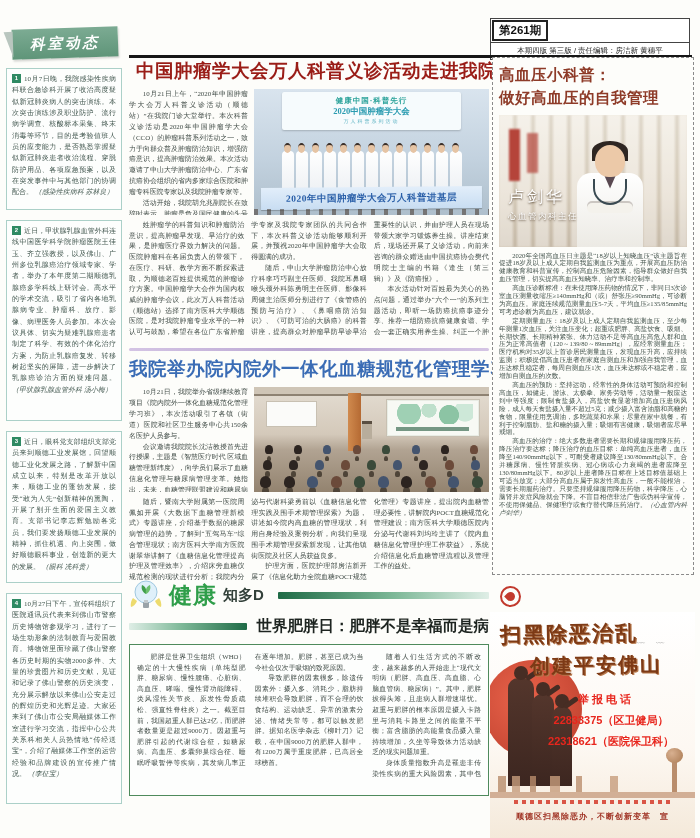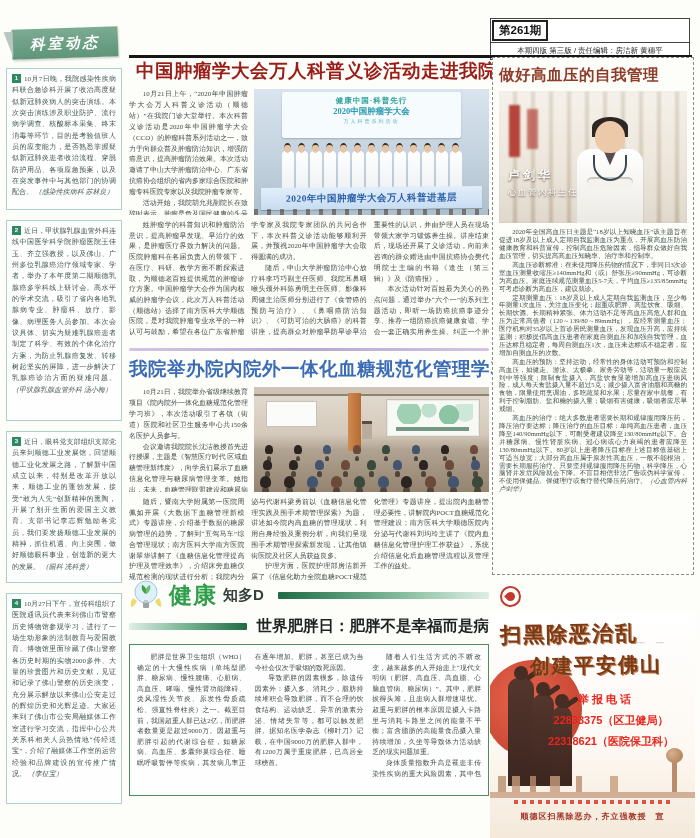--- a/index.html
+++ b/index.html
@@ -47,21 +47,21 @@
   .intro-col p, .art-body p, #hyp-text p, #health-text p { text-indent:2em; text-align:justify; }
   .art-body { margin-top:5px; column-count:3; column-gap:7px; font-size:6.9px; line-height:1.55; overflow:hidden; }
   #a1-body { height:122px; } #a2-body { height:87px; }
   #article-divider { height:3px; margin:6px 0 5px 0; background:linear-gradient(90deg,#d4c4e4,#b9a6d2,#d4c4e4); border-radius:2px; }
   .headline2 { color:#3a6cb5; font-size:18.5px; font-weight:bold; text-align:center; letter-spacing:.5px; white-space:nowrap; }
   #a1-intro { height:126px; } #a2-intro { height:105px; }
 
   
   #photo1 { flex:1; height:126px; position:relative; overflow:hidden;
     background:linear-gradient(180deg,#d9e4ee 0%,#c3d2df 55%,#aebfcc 100%); }
-  #p1-backdrop { position:absolute; left:12%; right:12%; top:3px; height:46px; background:#f6fbfd;
+  #p1-backdrop { position:absolute; left:12%; right:12%; top:3px; height:38px; background:#f6fbfd;
     border-radius:2px; text-align:center; padding-top:4px; box-shadow:0 1px 2px rgba(0,0,0,.2); }
   #p1-bd1 { color:#2ca39b; font-size:7.5px; font-weight:bold; letter-spacing:1px; }
   #p1-bd2 { color:#2a9bb0; font-size:8.5px; font-weight:bold; }
   #p1-bd3 { color:#5fb4c4; font-size:5px; letter-spacing:2px; }
   #p1-docs { position:absolute; left:0; right:0; bottom:24px; display:flex; justify-content:center; gap:2px; }
   #p1-docs .doc { width:12px; height:40px; background:linear-gradient(180deg,#ffffff,#eef1f4); border-radius:4px 4px 0 0; position:relative; }
   #p1-docs .doc::before { content:''; position:absolute; top:-8px; left:2.5px; width:7px; height:8px; border-radius:50%;
     background:#e6c4a4; border-top:2.5px solid #3a2e28; }
   #p1-banner { position:absolute; left:3%; right:3%; bottom:6px; height:22px; background:linear-gradient(180deg,#e2eefa,#c8ddf2);
     display:flex; align-items:center; justify-content:center; transform:rotate(-.5deg);
@@ -120,21 +120,21 @@
   #p3-coat::before { content:''; position:absolute; left:26px; top:0; width:14px; height:16px; background:#5a4a52;
     clip-path:polygon(0 0,100% 0,50% 100%); }
   #p3-coat::after { content:''; position:absolute; left:10px; top:30px; width:46px; height:10px;
     background:#f4f2ec; border-radius:6px; box-shadow:0 -2px 0 rgba(120,110,100,.35); }
   #p3-head { position:absolute; left:24px; top:2px; width:30px; height:32px; border-radius:50% 50% 46% 46%;
     background:#ecc9a8; }
   #p3-hair { position:absolute; left:21px; top:-2px; width:36px; height:20px; border-radius:50% 50% 0 0; background:#2e2622; }
   #p3-steth { position:absolute; left:22px; top:36px; width:34px; height:26px; border:2.5px solid #3a4a52;
     border-top:none; border-radius:0 0 17px 17px; }
   #p3-caption { position:absolute; left:9px; bottom:24px; color:#fff; text-shadow:0 1px 2px rgba(60,40,20,.8); }
-  #p3-name { font-size:12px; font-weight:bold; letter-spacing:3px; }
+  #p3-name { font-size:16px; font-weight:normal; letter-spacing:3px; }
   #p3-role { font-size:8.5px; letter-spacing:1.5px; margin-top:3px; }
   #hyp-text { margin-top:5px; font-size:6.6px; line-height:1.2; color:#42524b; }
   #hyp-text p { margin-bottom:1px; }
   #hyp-sig { font-style:italic; }
 
   
   #seal { position:absolute; left:500px; top:586px; width:21px; height:21px; border-radius:50%;
     border:2px solid #c23a2e; display:flex; align-items:center; justify-content:center; }
   #seal::before { content:''; width:9px; height:9px; border-radius:50% 50% 50% 0; background:#c23a2e; transform:rotate(45deg); }
   #promo { position:absolute; left:490px; top:612px; width:205px; height:226px; overflow:hidden;
@@ -325,20 +325,21 @@
       <p>导致肥胖的因素很多，除遗传因素外：摄入多、消耗少，脂肪持续堆积会导致肥胖，而不合理的饮食结构、运动缺乏、异常的激素分泌、情绪失常等，都可以触发肥胖。据知名医学杂志《柳叶刀》记载，在中国9000万的肥胖人群中，有1200万属于重度肥胖，已高居全球榜首。</p>
       <p>随着人们生活方式的不断改变，越来越多的人开始患上“现代文明病（肥胖、高血压、高血脂、心脑血管病、糖尿病）”。其中，肥胖拔得头筹，且患病人群增速堪忧。超重与肥胖的根本原因是摄入卡路里与消耗卡路里之间的能量不平衡；富含脂肪的高能量食品摄入量持续增加，久坐等导致体力活动缺乏的现实问题加重。</p>
       <p>身体质量指数升高是罹患非传染性疾病的重大风险因素，其中包括：心脑血管疾病、糖尿病、肌肉骨骼类疾病、癌症等。</p>
 
     </div>
   </div>
 </div>
 
 <div id="hyp-box">
   <div id="hyp-title">
+    <div>高血压小科普：</div>
     <div>做好高血压的自我管理</div>
   </div>
   <div id="photo3">
     <div id="p3-corridor"></div>
     <div class="p3-door" id="p3-door1"></div>
     <div class="p3-door" id="p3-door2"></div>
     <div id="p3-fig">
       <div id="p3-coat"></div>
       <div id="p3-hair"></div>
       <div id="p3-head"></div>
@@ -368,14 +369,14 @@
   <div id="promo-tower"></div>
   <div id="promo-birds">﹏ ﹏</div>
   <div id="promo-title1">扫黑除恶治乱</div>
   <div id="promo-title2">创建平安佛山</div>
   <div id="promo-hotline">举报电话</div>
   <div id="promo-phones">
     <div>22833375（区卫健局）</div>
     <div>22318621（医院保卫科）</div>
   </div>
   <div id="promo-slogan-dots"></div>
-  <div id="promo-footer">顺德区扫黑除恶办，齐立强教授　宣</div>
+  <div id="promo-footer">顺德区扫黑除恶办，不断创新变革　宣</div>
 </div>
 
 </body></html>

